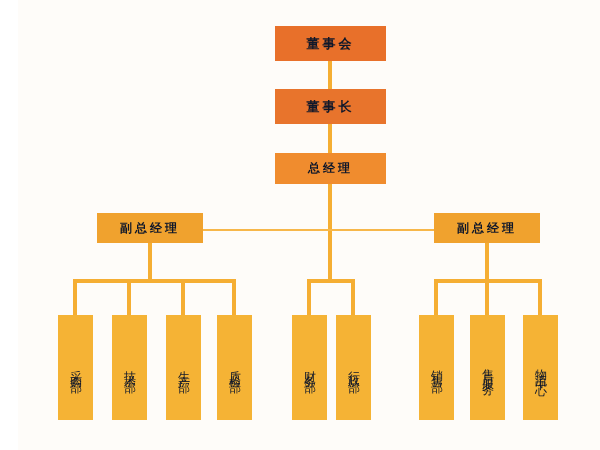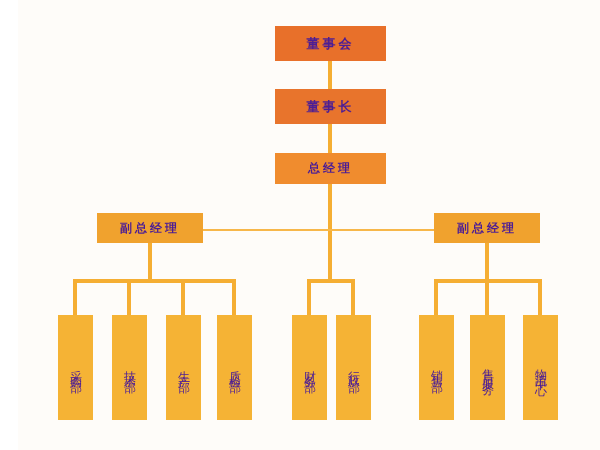--- a/index.html
+++ b/index.html
@@ -23,21 +23,21 @@
     width: 18px; height: 450px;
     background: #ffffff;
   }
 
   .node {
     position: absolute;
     box-sizing: border-box;
     display: flex;
     align-items: center;
     justify-content: center;
-    color: #4c1d95;
+    color: #0f172a;
     letter-spacing: 3px;
     text-align: center;
     user-select: none;
   }
   .node.top {
     font-size: 13px;
     font-weight: 600;
   }
   .node.mid {
     font-size: 12px;

